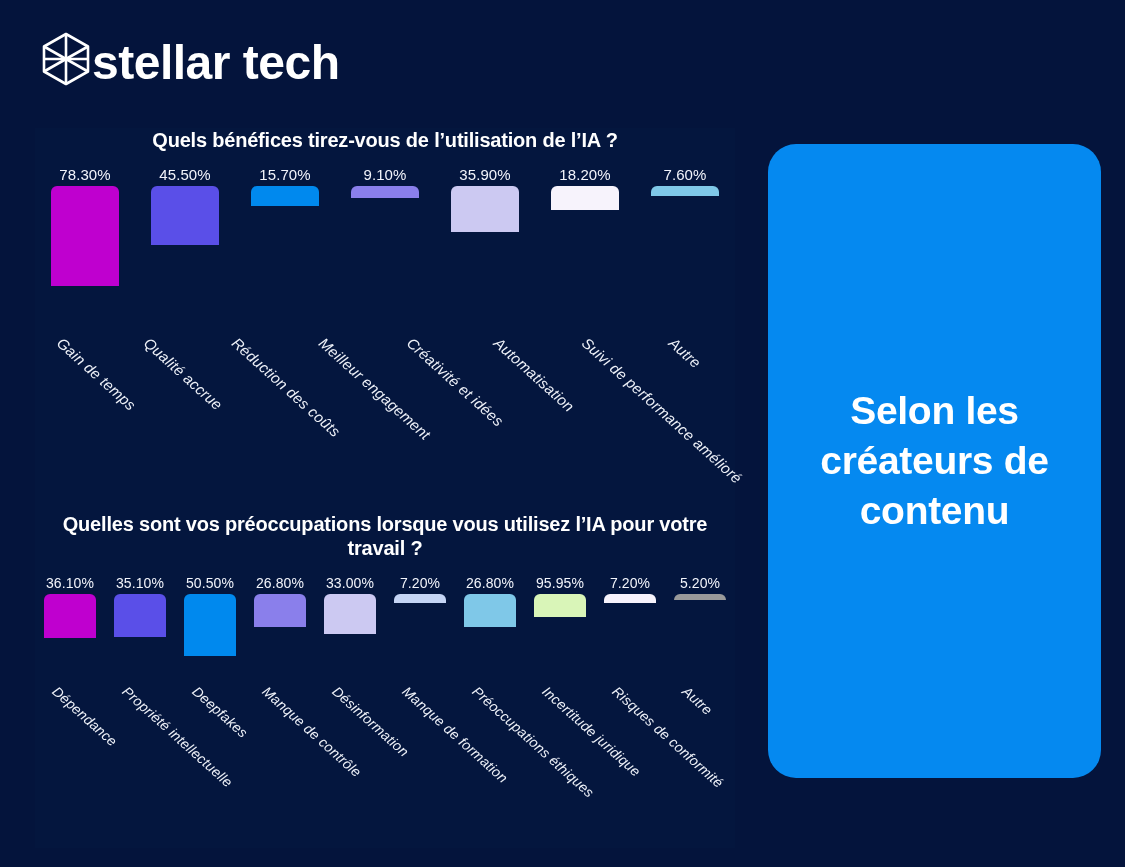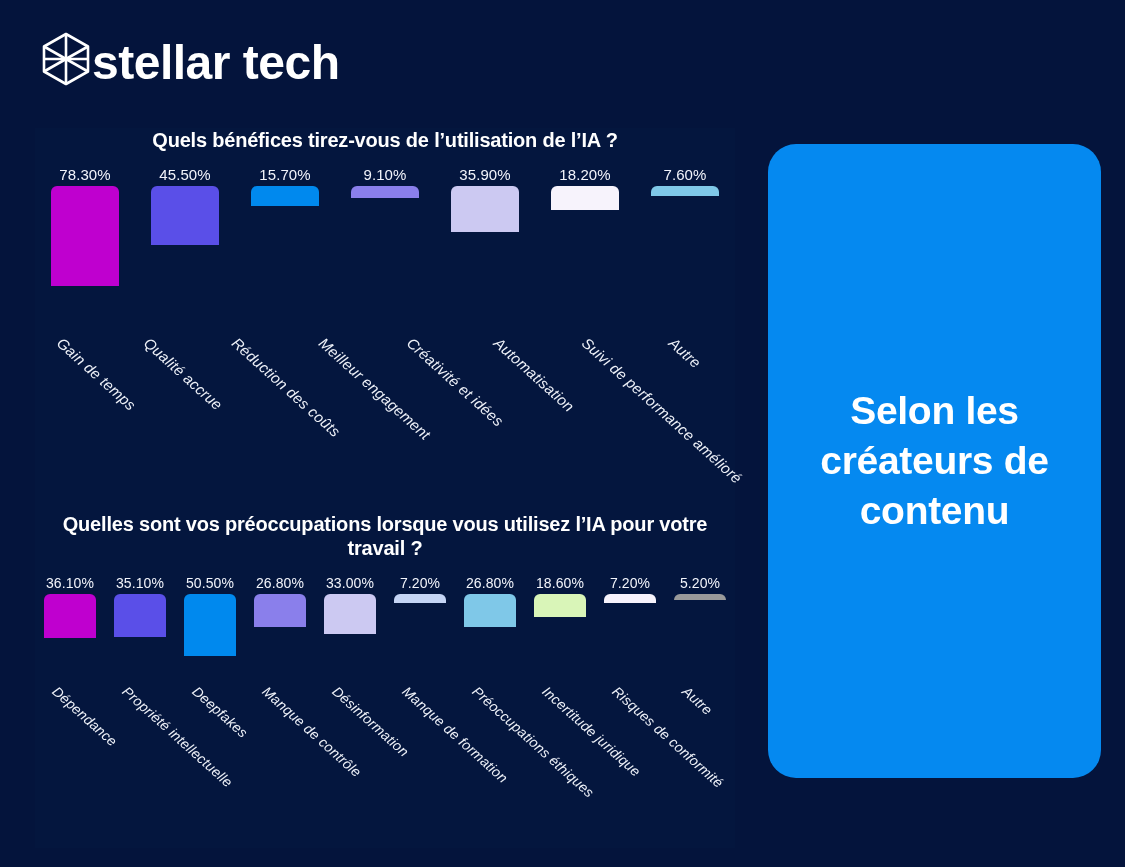--- a/index.html
+++ b/index.html
@@ -250,21 +250,21 @@
         </div>
         <div class="bar-slot">
           <div class="bar-value">7.20%</div>
           <div class="bar" style="height: 8.8396px; background: rgb(197, 213, 245);"></div>
         </div>
         <div class="bar-slot">
           <div class="bar-value">26.80%</div>
           <div class="bar" style="height: 32.903px; background: rgb(127, 200, 232);"></div>
         </div>
         <div class="bar-slot">
-          <div class="bar-value">18.60%</div>
+          <div class="bar-value">95.95%</div>
           <div class="bar" style="height: 22.8356px; background: rgb(217, 245, 184);"></div>
         </div>
         <div class="bar-slot">
           <div class="bar-value">7.20%</div>
           <div class="bar" style="height: 8.8396px; background: rgb(247, 243, 252);"></div>
         </div>
         <div class="bar-slot">
           <div class="bar-value">5.20%</div>
           <div class="bar" style="height: 6.38416px; background: rgb(154, 154, 154);"></div>
         </div>

